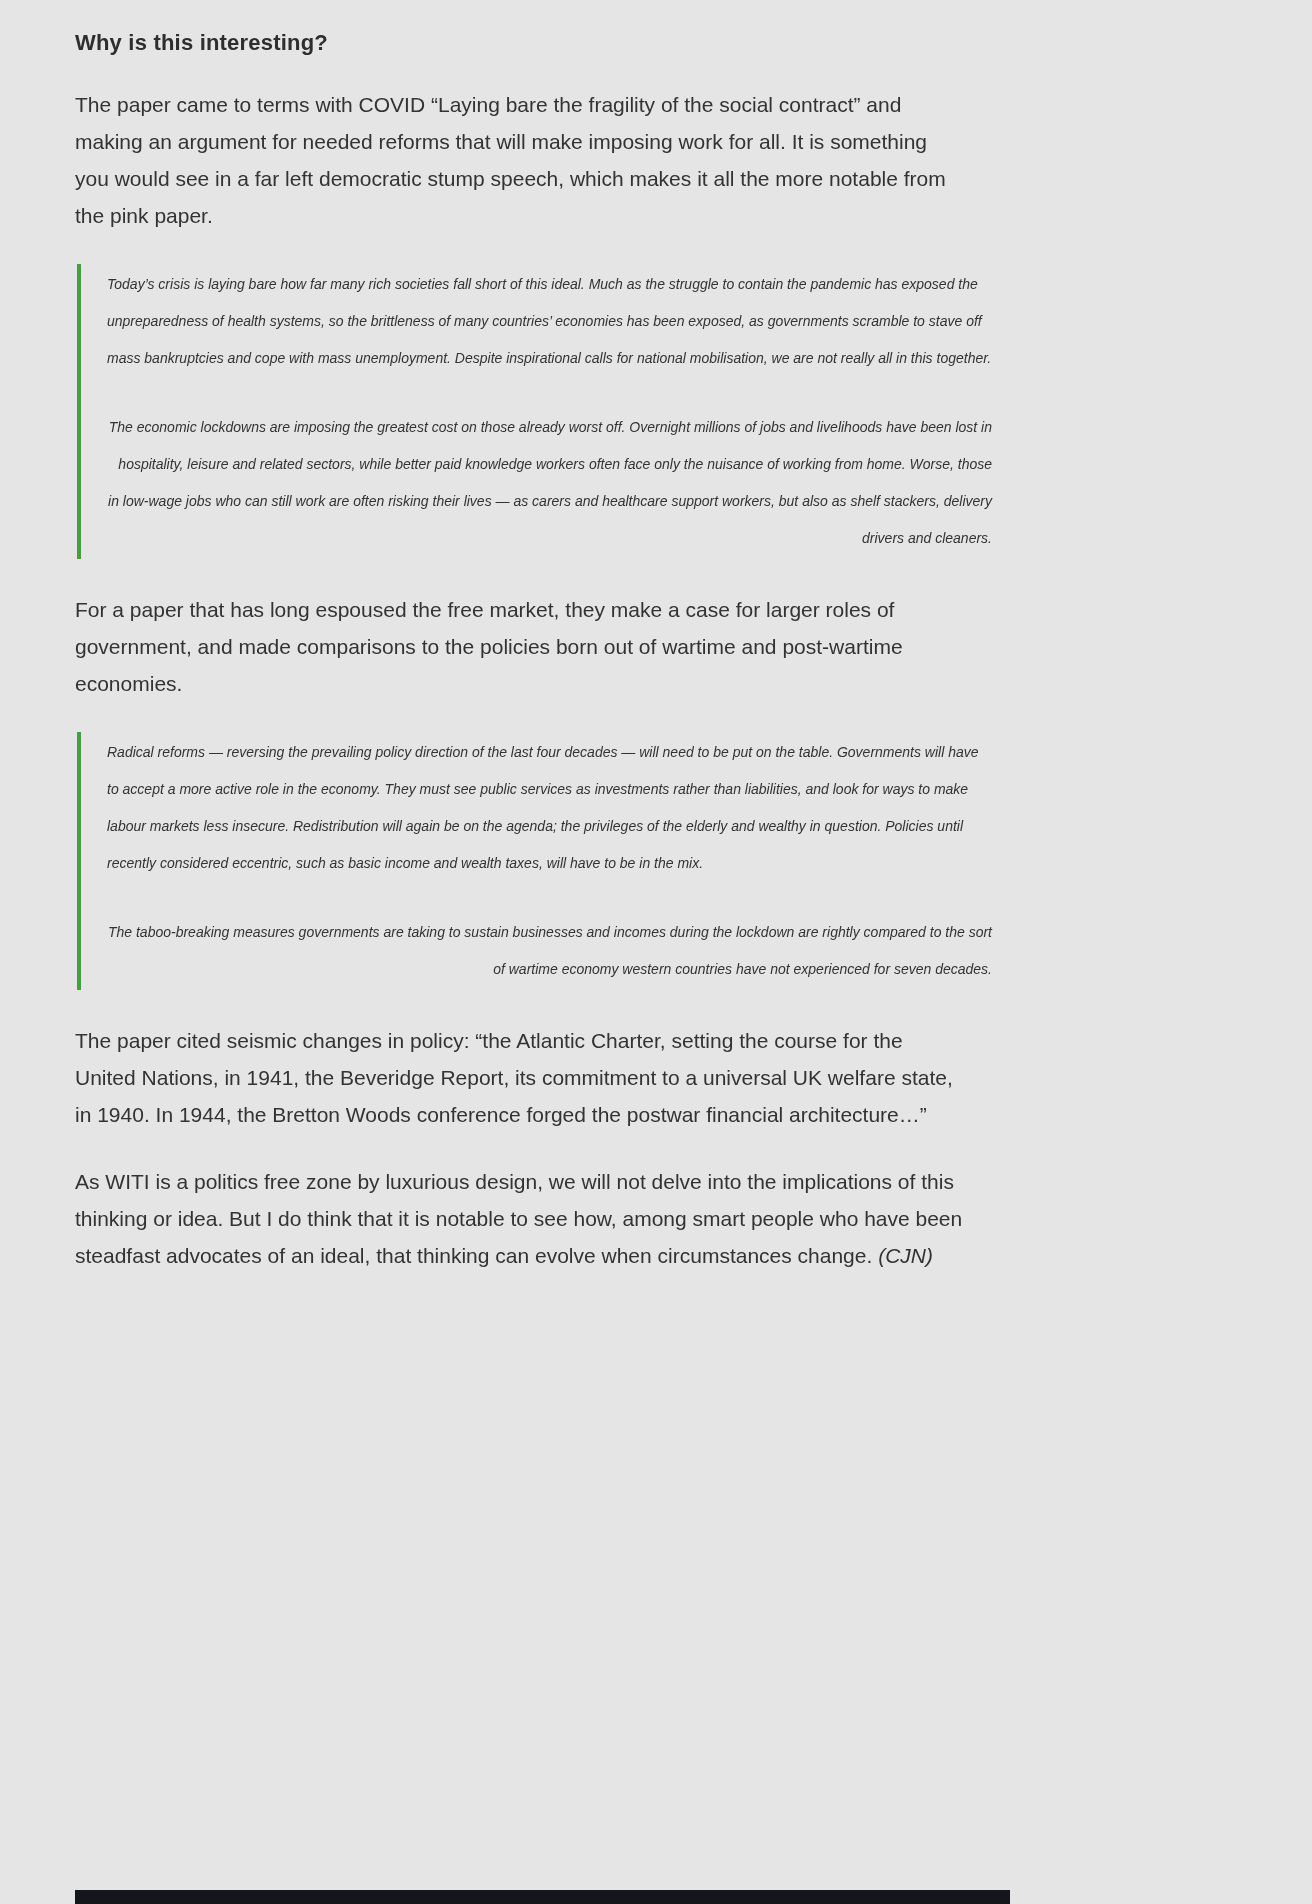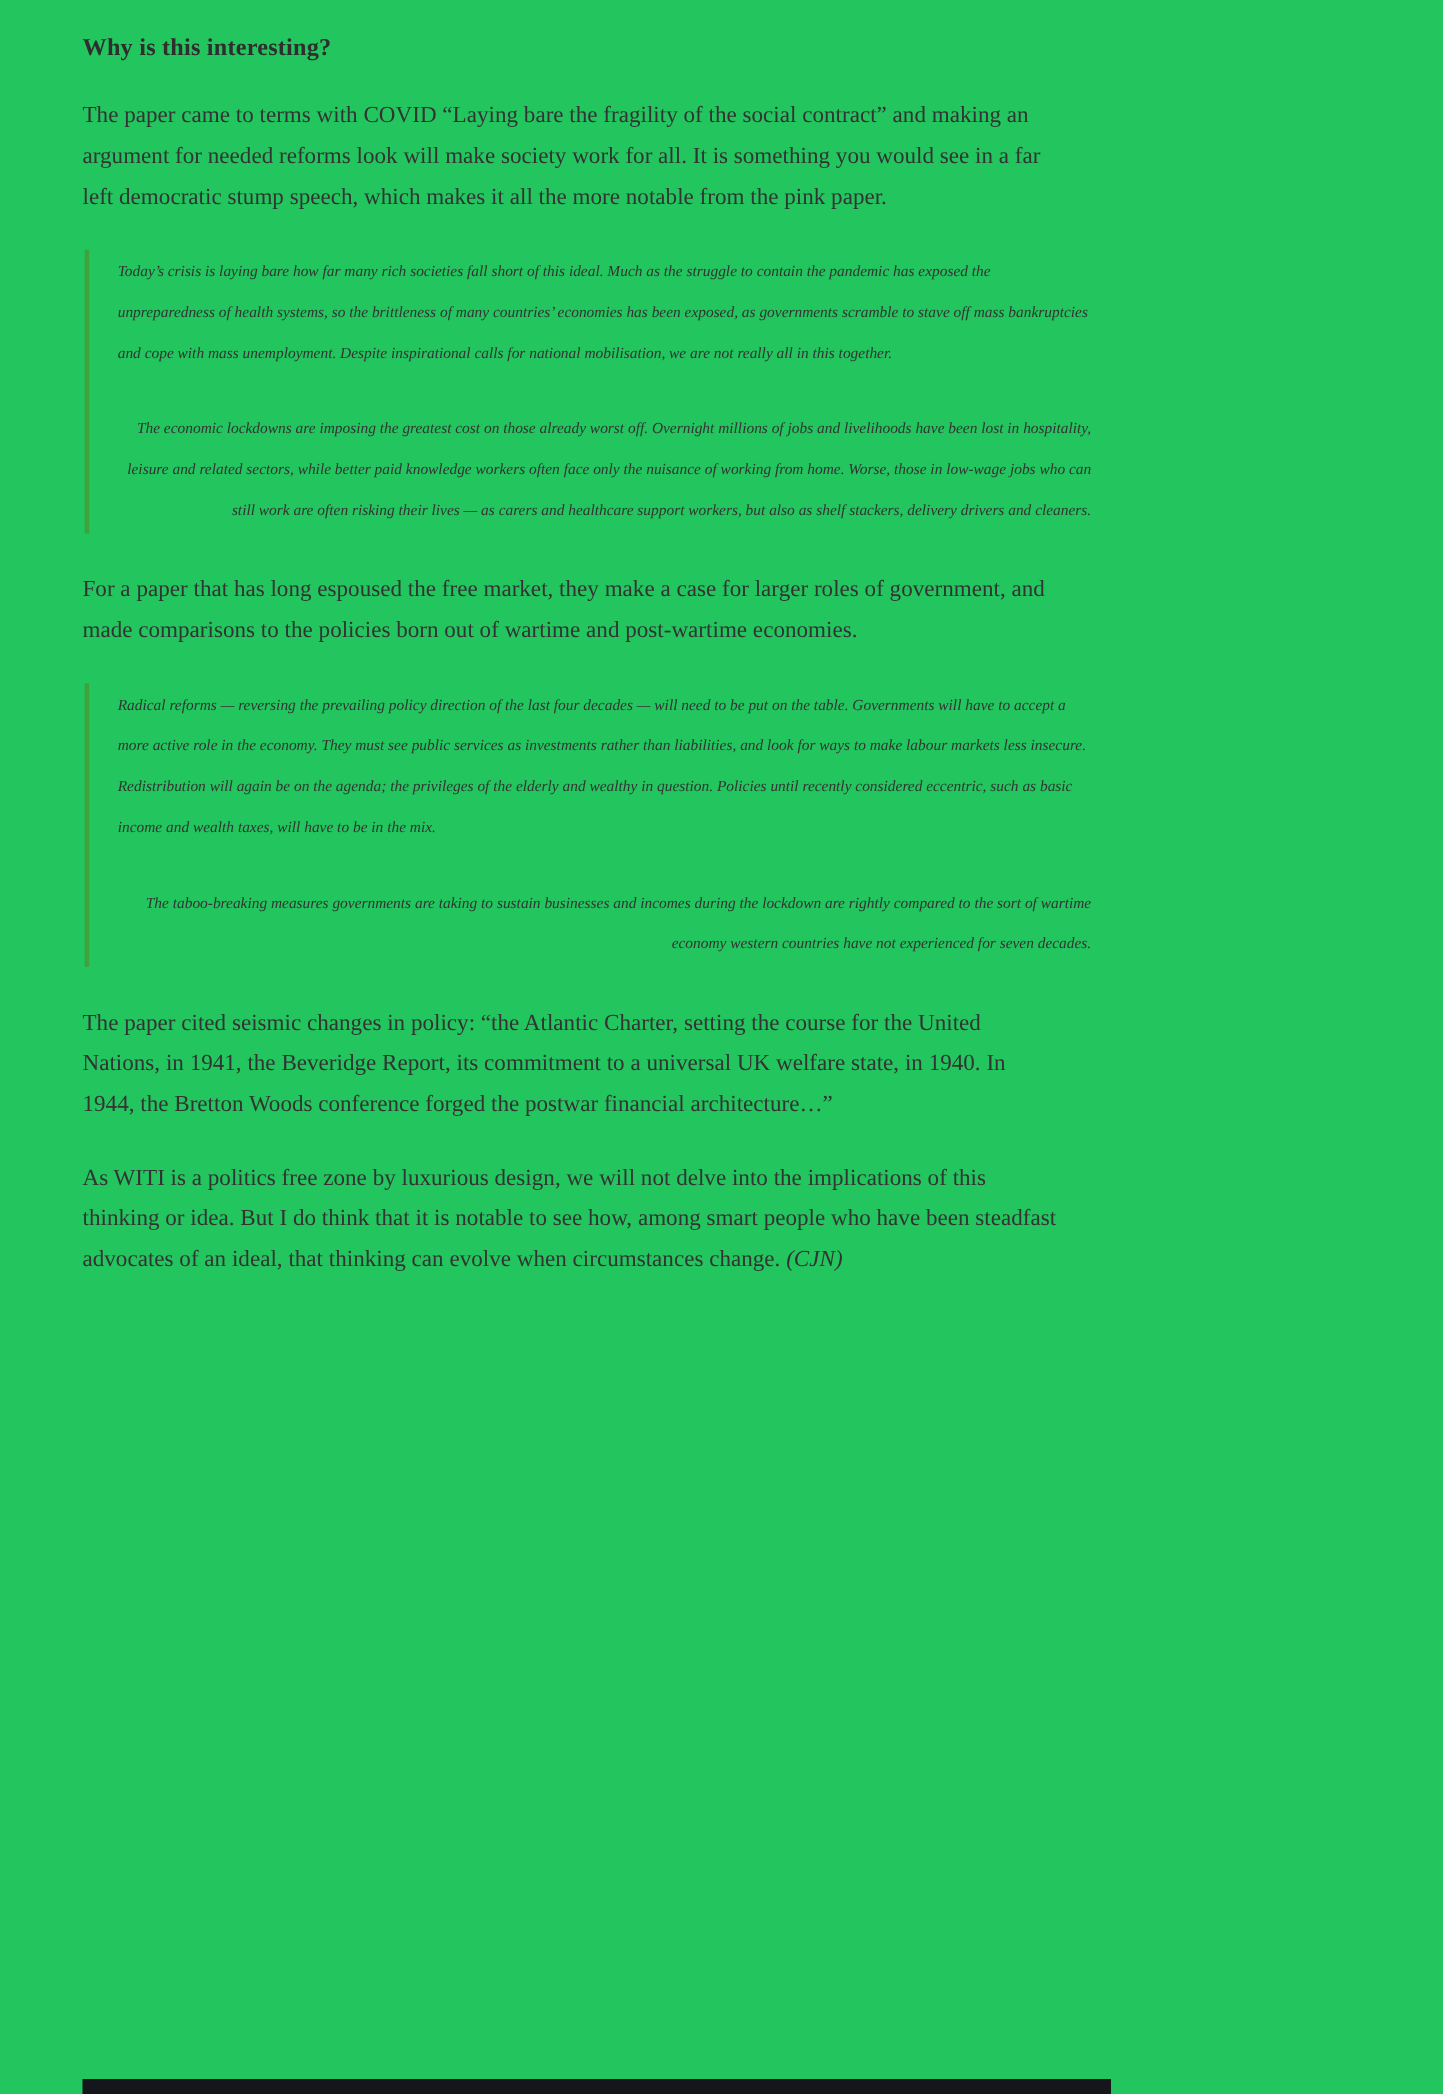--- a/index.html
+++ b/index.html
@@ -1,23 +1,23 @@
 <!DOCTYPE html>
 <html><head>
 <meta charset="utf-8">
 <style>
   * { margin: 0; padding: 0; box-sizing: border-box; }
   html, body { background: #ffffff; }
   .page {
     position: relative;
     width: 1312px;
     height: 1904px;
-    background: #22c55e;
+    background: #e5e5e5;
     overflow: hidden;
-    font-family: Liberation Serif, serif;
+    font-family: Liberation Sans, sans-serif;
     color: #333333;
   }
   .content {
     padding: 30px 0 0 75px;
     width: 965px;
   }
   h2.heading {
     font-size: 22px;
     font-weight: 700;
     color: #2e2e2e;
@@ -64,21 +64,21 @@
   }
 </style>
 </head>
 <body>
 
 <div class="page">
   <div class="content">
 
     <h2 class="heading">Why is this interesting?</h2>
 
-    <p class="body-para">The paper came to terms with COVID “Laying bare the fragility of the social contract” and making an argument for needed reforms look will make society work for all. It is something you would see in a far left democratic stump speech, which makes it all the more notable from the pink paper.</p>
+    <p class="body-para">The paper came to terms with COVID “Laying bare the fragility of the social contract” and making an argument for needed reforms that will make imposing work for all. It is something you would see in a far left democratic stump speech, which makes it all the more notable from the pink paper.</p>
 
 
     <blockquote class="quote-block">
       <p class="quote-para">Today’s crisis is laying bare how far many rich societies fall short of this ideal. Much as the struggle to contain the pandemic has exposed the unpreparedness of health systems, so the brittleness of many countries’ economies has been exposed, as governments scramble to stave off mass bankruptcies and cope with mass unemployment. Despite inspirational calls for national mobilisation, we are not really all in this together.</p>
       <p class="quote-para">The economic lockdowns are imposing the greatest cost on those already worst off. Overnight millions of jobs and livelihoods have been lost in hospitality, leisure and related sectors, while better paid knowledge workers often face only the nuisance of working from home. Worse, those in low-wage jobs who can still work are often risking their lives — as carers and healthcare support workers, but also as shelf stackers, delivery drivers and cleaners.</p>
     </blockquote>
 
     <p class="body-para">For a paper that has long espoused the free market, they make a case for larger roles of government, and made comparisons to the policies born out of wartime and post-wartime economies.</p>
 
     <blockquote class="quote-block">

